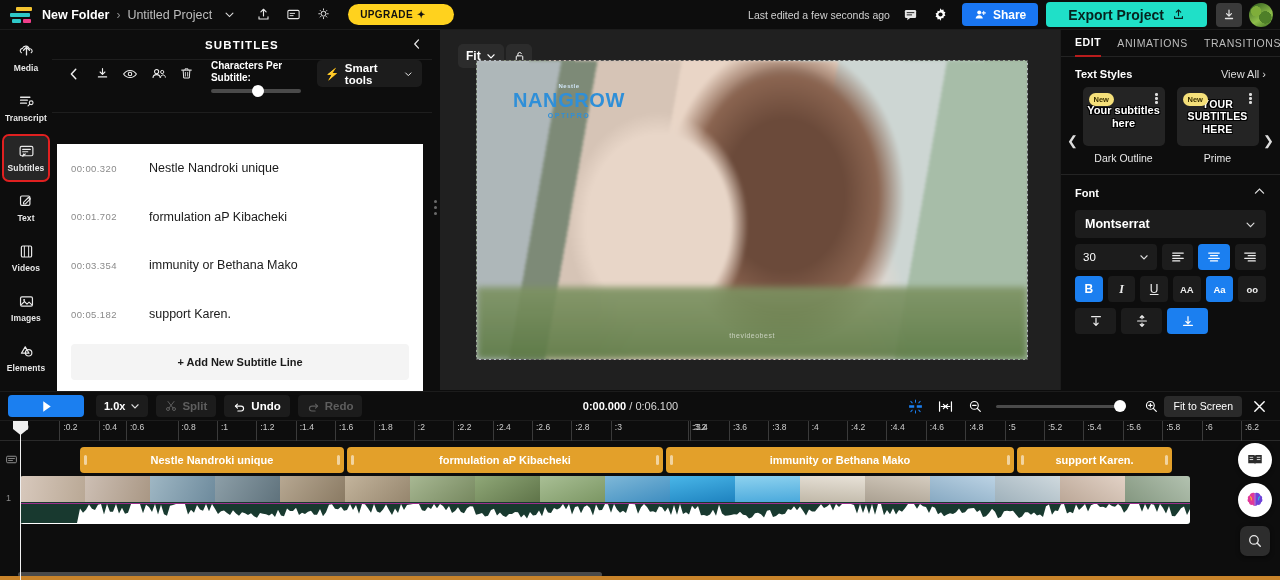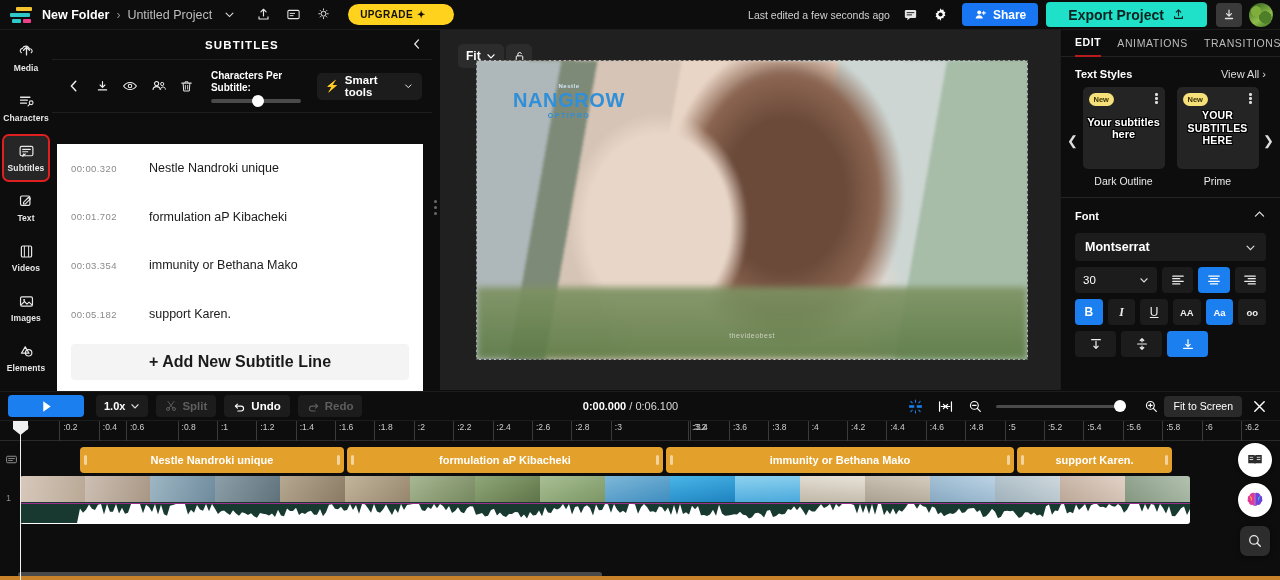--- a/index.html
+++ b/index.html
@@ -85,21 +85,21 @@
   }
   .sub-head {
     height: 30px; display: flex; align-items: center; justify-content: center;
     position: relative; border-bottom: 1px solid #1e1e1e;
   }
   .sub-head .title { font-size: 11.5px; font-weight: bold; letter-spacing: 1.1px; }
   .collapse {
     position: absolute; right: 9px; top: 6px; cursor: pointer; color: #e8e8e8;
   }
   .sub-toolbar {
-    height: 53px; display: flex; align-items: center; padding: 0 10px; gap: 4px;
+    height: 53px; display: flex; align-items: flex-start; padding: 0 10px; gap: 4px;
     border-bottom: 1px solid #1e1e1e;
   }
   .tool-ic {
     width: 27px; height: 27px; display: flex; align-items: center;
     justify-content: center; color: #ededed; cursor: pointer;
   }
   .cps { margin-left: 8px; width: 100px; }
   .cps-label { font-size: 10px; font-weight: bold; line-height: 12px; }
   .cps-track {
     margin-top: 5px; height: 4px; border-radius: 2px; background: #4a4a4a;
@@ -120,21 +120,21 @@
   }
   .sub-row {
     height: 48.6px; display: flex; align-items: center; padding: 0 14px;
     cursor: text;
   }
   .tc { font-size: 9.5px; color: #8a8a8a; letter-spacing: .4px; width: 64px; }
   .sub-text { flex: 1; font-size: 12.5px; color: #1a1a1a; padding-left: 14px; }
   .add-line {
     margin: 6px 14px 0; height: 36px; background: #f4f4f4; border-radius: 4px;
     display: flex; align-items: center; justify-content: center;
-    font-size: 16px; font-weight: bold; color: #1a1a1a; cursor: pointer;
+    font-size: 11px; font-weight: bold; color: #1a1a1a; cursor: pointer;
   }
   .drag-dots {
     position: absolute; left: 434px; top: 200px; width: 5px; height: 16px;
     display: flex; flex-direction: column; gap: 3px; cursor: col-resize;
   }
   .drag-dots i { width: 3px; height: 3px; border-radius: 50%; background: #6a6a6a; }
 
   
   .preview {
     position: absolute; left: 440px; top: 30px; width: 620px; height: 360px;
@@ -210,21 +210,21 @@
   .styles-row {
     display: flex; align-items: flex-start; justify-content: center; gap: 12px;
     position: relative; padding: 0 4px;
   }
   .arrow-l, .arrow-r {
     position: absolute; top: 46px; color: #ddd; cursor: pointer; font-size: 13px;
   }
   .arrow-l { left: 6px; } .arrow-r { right: 6px; }
   .style-card { width: 82px; cursor: pointer; }
   .style-thumb {
-    width: 82px; height: 82px; background: #242424; border-radius: 5px;
+    width: 82px; height: 59px; background: #242424; border-radius: 5px;
     position: relative; display: flex; align-items: center; justify-content: center;
   }
   .new-badge {
     position: absolute; left: 6px; top: 6px; background: #f5e07a; color: #3a3000;
     font-size: 7.5px; font-weight: bold; border-radius: 7px; padding: 2px 5px;
   }
   .kebab {
     position: absolute; right: 7px; top: 6px; display: flex;
     flex-direction: column; gap: 1.5px; cursor: pointer;
   }
@@ -442,21 +442,21 @@
           <path d="M4 11.5a2.8 2.8 0 011.2-5.2 4.2 4.2 0 018 .6 2.6 2.6 0 012.3 4.6" stroke="#e8e8e8" stroke-width="1.3" fill="none" stroke-linecap="round"></path>
         </svg>
       <span class="rail-label">Media</span>
     </div>
     <div class="rail-item">
       <svg width="17" height="17" viewBox="0 0 20 20">
           <path d="M3 5h11M3 8.5h8M3 12h7" stroke="#e8e8e8" stroke-width="1.5" stroke-linecap="round"></path>
           <circle cx="15.5" cy="11.5" r="2.2" stroke="#e8e8e8" stroke-width="1.3" fill="none"></circle>
           <path d="M13.6 13.4l-1.8 1.8" stroke="#e8e8e8" stroke-width="1.3" stroke-linecap="round"></path>
         </svg>
-      <span class="rail-label">Characters</span>
+      <span class="rail-label">Transcript</span>
     </div>
     <div class="rail-item active ringed">
       <svg width="17" height="17" viewBox="0 0 20 20">
           <rect x="2.5" y="4" width="15" height="11" rx="1.8" stroke="#e8e8e8" stroke-width="1.4" fill="none"></rect>
           <path d="M7 12.5l-1.5 3 3.5-3" stroke="#e8e8e8" stroke-width="1.4" fill="none" stroke-linejoin="round"></path>
           <path d="M5.5 7.5h9M5.5 10.3h6" stroke="#e8e8e8" stroke-width="1.3" stroke-linecap="round"></path>
         </svg>
       <span class="rail-label">Subtitles</span>
     </div>
     <div class="rail-item">

